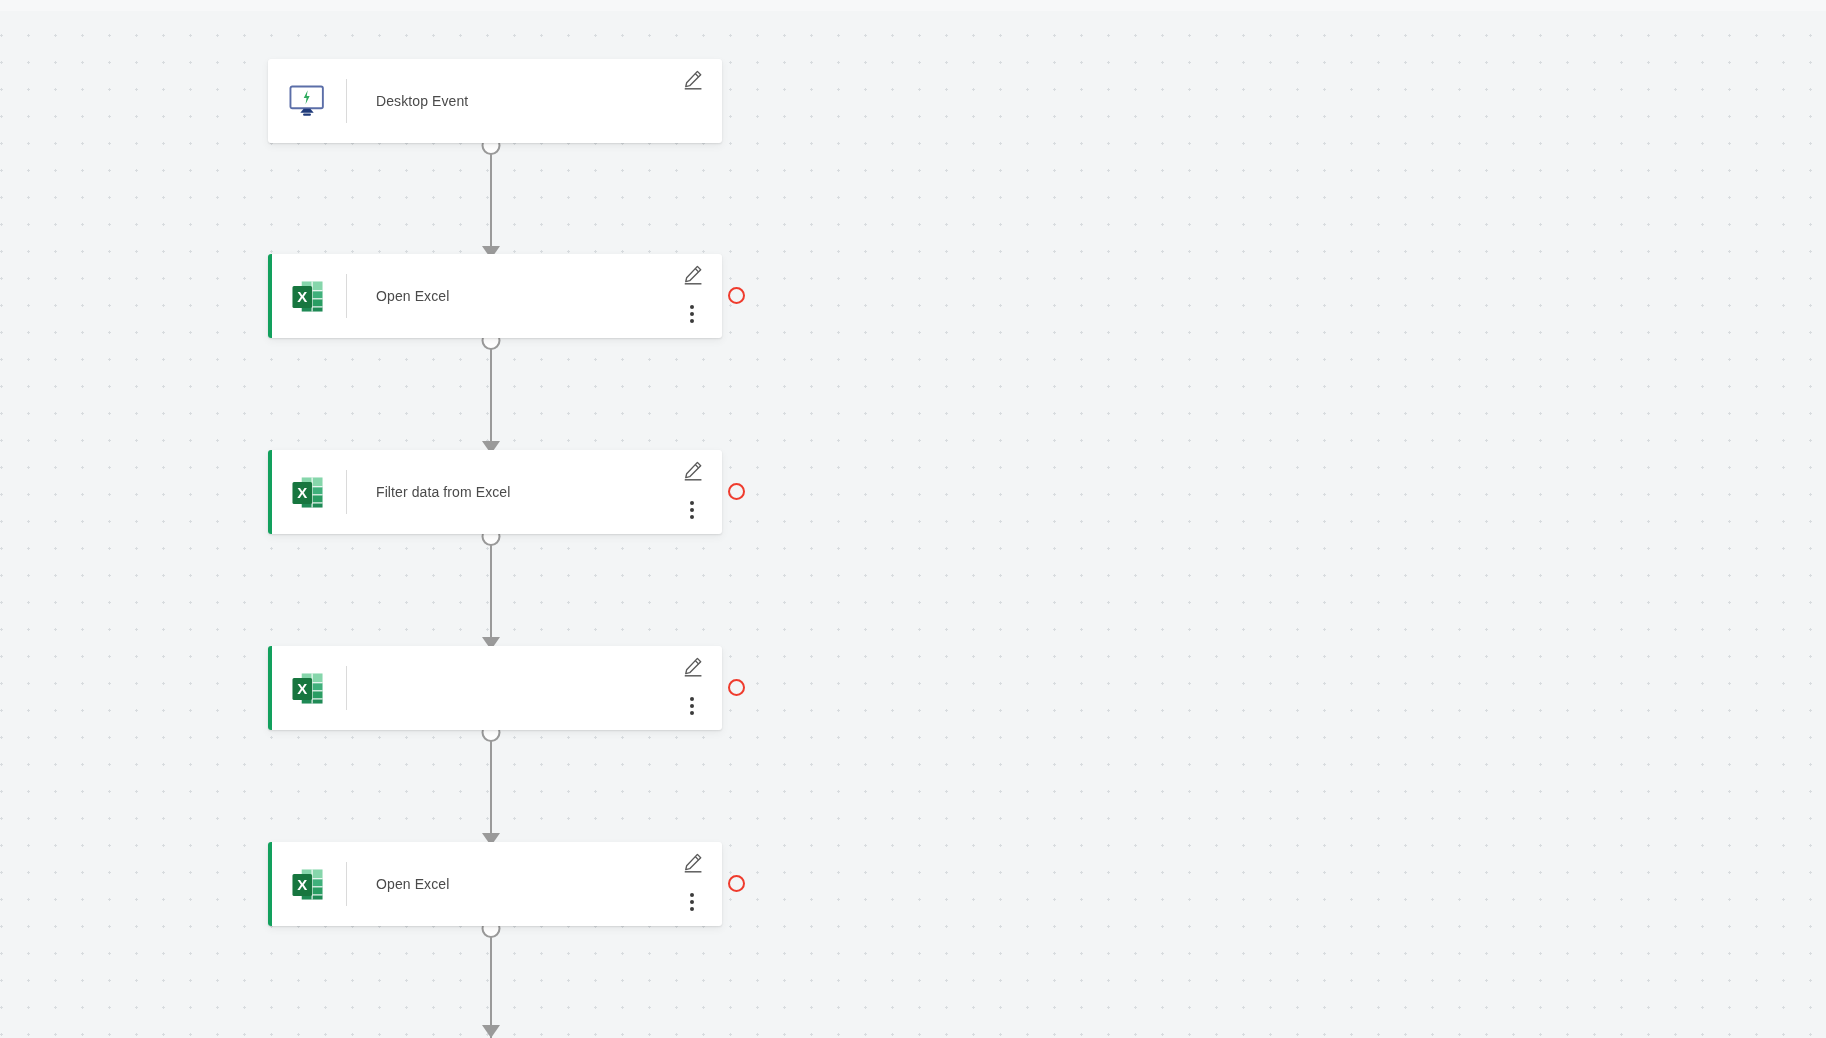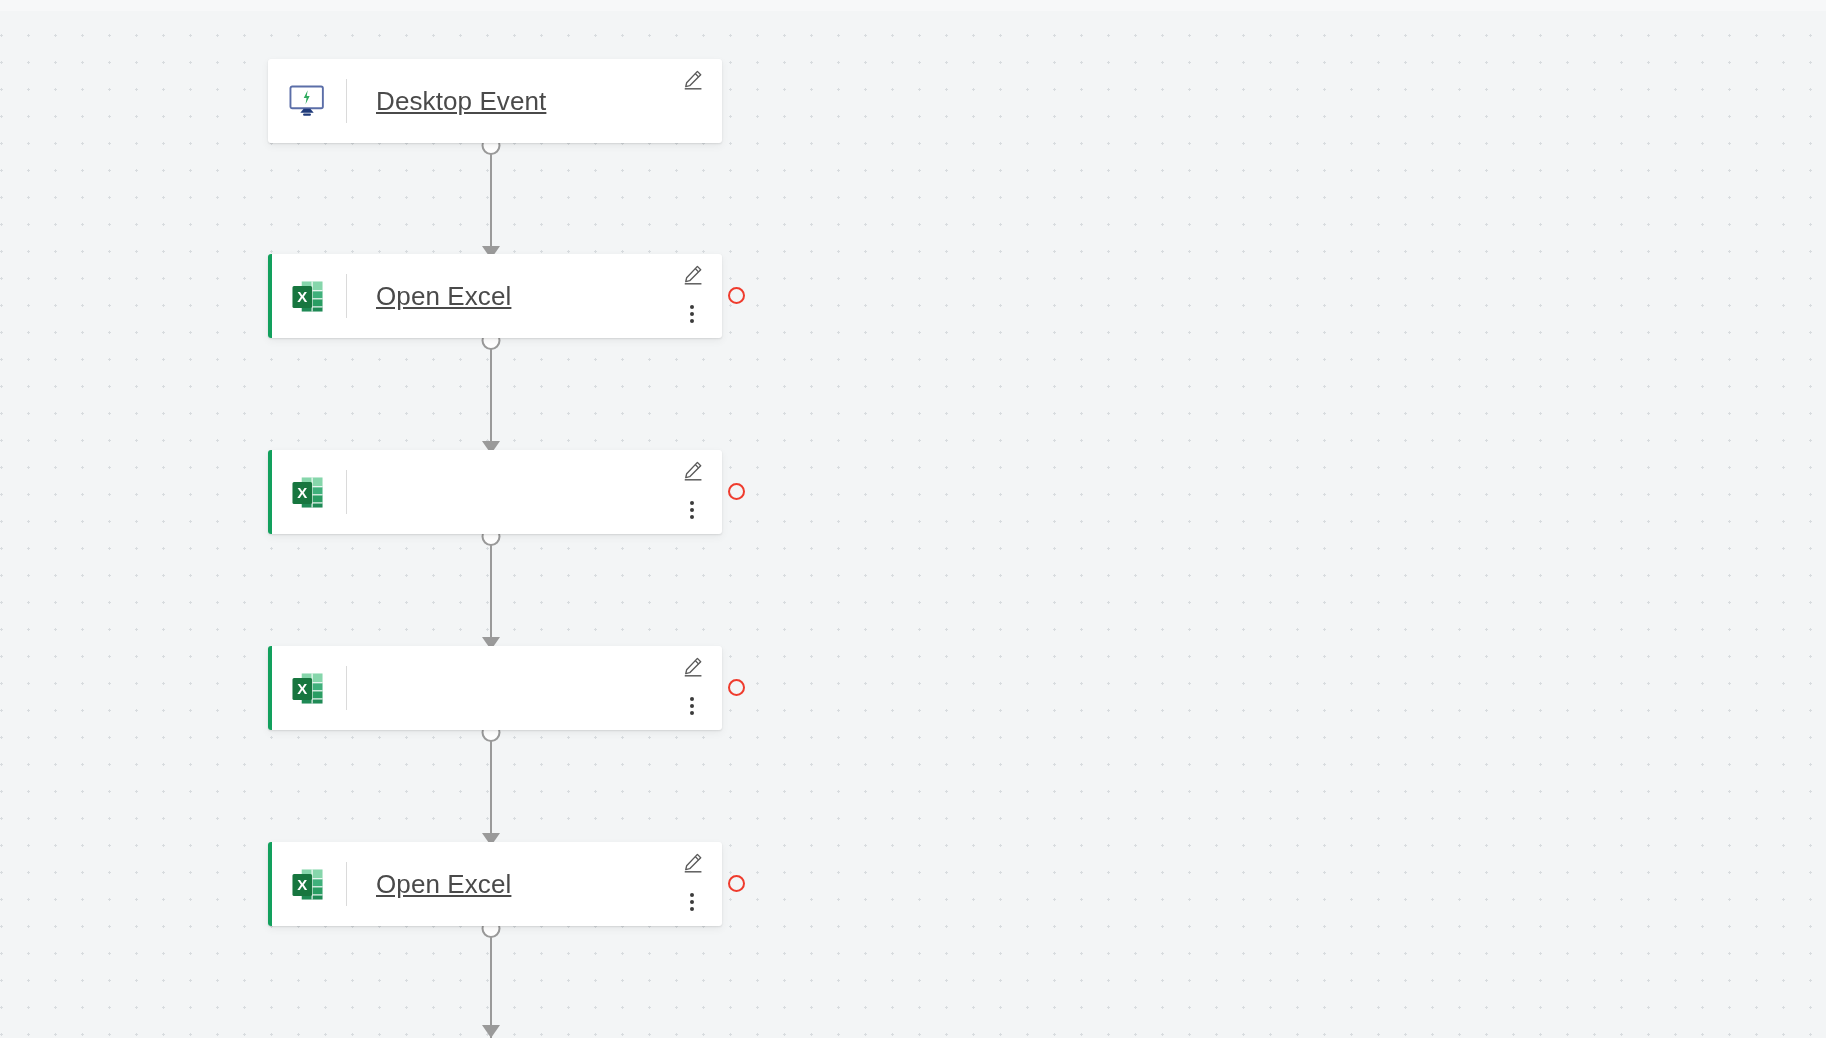--- a/index.html
+++ b/index.html
@@ -70,27 +70,26 @@
   .node .divider {
     width: 1px;
     height: 44px;
     background: #dadada;
     margin-right: 0px;
   }
 
   .node .title {
     flex: 1;
     padding-left: 29px;
-    font-size: 26px;
+    font-size: 14px;
     color: #4a4a4a;
     letter-spacing: 0.1px;
     white-space: nowrap;
     overflow: hidden;
     text-overflow: ellipsis;
-    text-decoration: underline;
   }
 
   
   .edit-btn {
     position: absolute;
     right: 18px;
     top: 10px;
     width: 22px;
     height: 22px;
     cursor: pointer;
@@ -230,20 +229,21 @@
     <rect x="11" y="25" width="18" height="4" fill="#1f8a55"></rect>
     <line x1="20" y1="3" x2="20" y2="29" stroke="#ffffff" stroke-width="1.1" opacity="0.85"></line>
     <line x1="11" y1="11" x2="29" y2="11" stroke="#ffffff" stroke-width="1.1" opacity="0.85"></line>
     <line x1="11" y1="18" x2="29" y2="18" stroke="#ffffff" stroke-width="1.1" opacity="0.85"></line>
     <line x1="11" y1="25" x2="29" y2="25" stroke="#ffffff" stroke-width="1.1" opacity="0.85"></line>
     <rect x="3" y="7" width="17" height="19" rx="1.4" fill="#17763f"></rect>
     <text x="11.5" y="21" font-family="'Liberation Sans', sans-serif" font-size="13" font-weight="bold" fill="#ffffff" text-anchor="middle">X</text>
   </svg>
       </span>
       <span class="divider"></span>
+      <span class="title">Filter data from Excel</span>
       <span class="edit-btn"><svg viewBox="0 0 24 24" width="22" height="22">
     <path d="M16.8 2.6 L20.4 6.2 L8.4 18.2 L4.1 19.2 L5.1 14.9 Z" fill="none" stroke="#5a5a5a" stroke-width="1.5" stroke-linejoin="round"></path>
     <line x1="14.4" y1="5.0" x2="18.0" y2="8.6" stroke="#5a5a5a" stroke-width="1.5"></line>
     <line x1="3.0" y1="21.6" x2="21.2" y2="21.6" stroke="#5a5a5a" stroke-width="1.6"></line>
   </svg></span>
       <span class="kebab">
         <i></i>
         <i></i>
         <i></i>
       </span>

